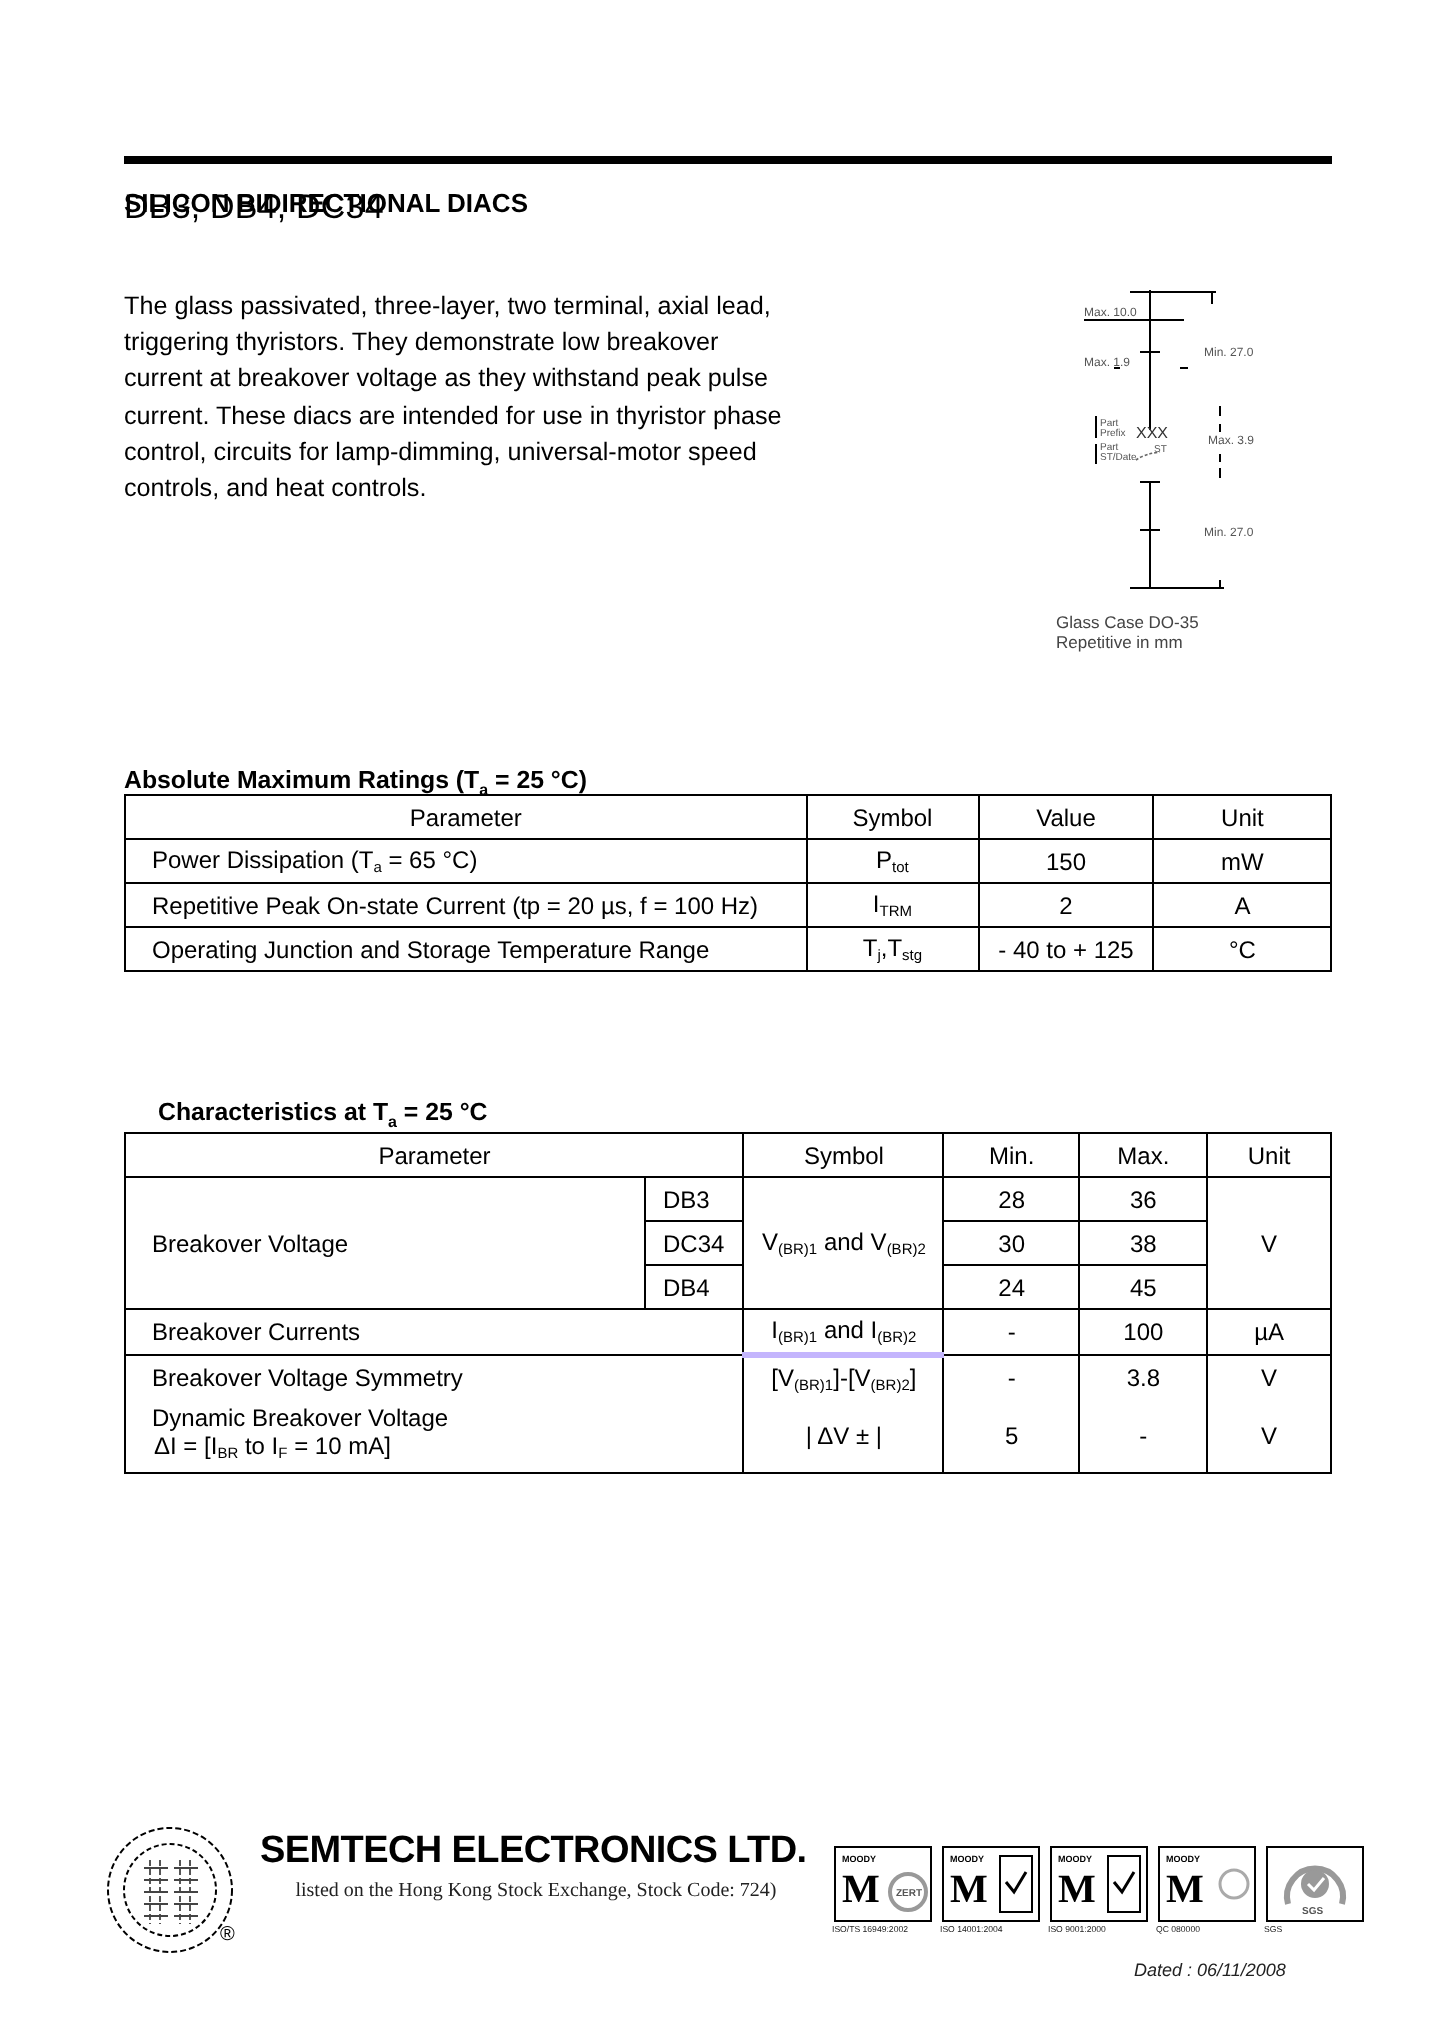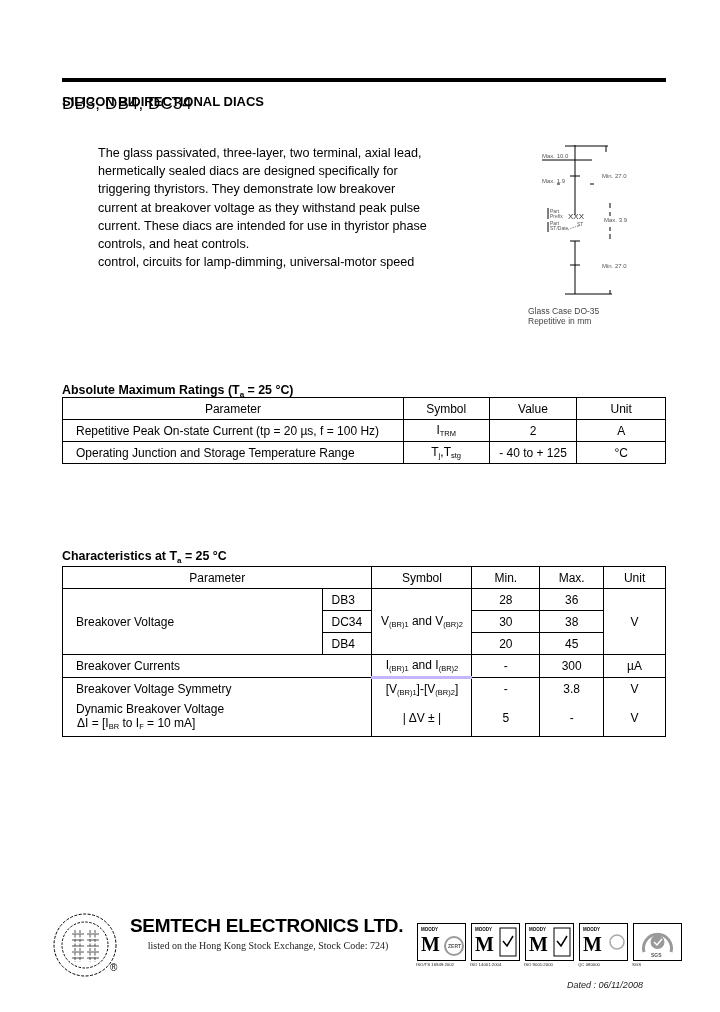--- a/index.html
+++ b/index.html
@@ -3,21 +3,21 @@
 <meta charset="utf-8">
 <style>
   html, body { margin: 0; padding: 0; background: #fff; }
   body { width: 720px; height: 1012px; position: relative; overflow: hidden;
          font-family: "Liberation Sans", "DejaVu Sans", sans-serif; color: #000; }
   .abs { position: absolute; }
   .title { left: 62px; top: 50px; font-size: 17px; font-weight: normal; letter-spacing: 0.1px; margin-top: 44px; }
   .rule { left: 62px; top: 78px; width: 604px; height: 4px; background: #000; }
   .subtitle { left: 62px; top: 94px; font-size: 13px; font-weight: bold; }
   .desc { left: 62px; top: 144px; width: 345px; font-size: 12.6px; line-height: 18.2px; }
-  .desc div { white-space: nowrap; margin-left: 36px; }
+  .desc div { white-space: nowrap; }
 
   .pkg { left: 510px; top: 140px; width: 130px; height: 190px; }
   .pkg-caption { left: 528px; top: 306px; width: 110px; font-size: 8.5px; color: #444; line-height: 10px; }
 
   .sec-title { font-size: 12.4px; font-weight: bold; }
   .sec-title sub { font-size: 8px; }
 
   table.t { border-collapse: collapse; position: absolute; font-size: 12px; }
   table.t td { border: 1px solid #000; padding: 0 0 0 0; height: 21px; text-align: center; vertical-align: middle; white-space: nowrap; }
   table.t td.l { text-align: left; padding-left: 13px; }
@@ -34,26 +34,25 @@
 </style>
 </head>
 <body>
 
 <div class="abs title">DB3, DB4, DC34</div>
 <div class="abs rule"></div>
 <div class="abs subtitle">SILICON BIDIRECTIONAL DIACS</div>
 
 <div class="abs desc">
   <div>The glass passivated, three-layer, two terminal, axial lead,</div>
-  <div>hermetically sealed diacs are designed specifically for</div>
   <div>triggering thyristors. They demonstrate low breakover</div>
   <div>current at breakover voltage as they withstand peak pulse</div>
   <div>current. These diacs are intended for use in thyristor phase</div>
+  <div>control, circuits for lamp-dimming, universal-motor speed</div>
   <div>controls, and heat controls.</div>
-  <div>control, circuits for lamp-dimming, universal-motor speed</div>
 </div>
 
 <svg class="abs pkg" viewBox="0 0 130 190" width="130" height="190">
   <g stroke="#000" stroke-width="1" fill="none">
     <line x1="65" y1="5" x2="65" y2="75"></line>
     <line x1="55" y1="6" x2="98" y2="6"></line>
     <line x1="96" y1="6" x2="96" y2="12"></line>
     <line x1="32" y1="20" x2="82" y2="20"></line>
     <line x1="60" y1="36" x2="70" y2="36"></line>
     <line x1="60" y1="101" x2="70" y2="101"></line>
@@ -100,35 +99,41 @@
       <col style="width:89px">
     </colgroup>
   <tbody>
       <tr>
     <td>Parameter</td>
     <td>Symbol</td>
     <td>Value</td>
     <td>Unit</td>
   </tr>
   <tr>
+    <td class="l"><span>Power Dissipation (T</span><sub class="s">a</sub><span> = 65 °C)</span></td>
+    <td><span>P</span><sub class="s">tot</sub></td>
+    <td>150</td>
+    <td>mW</td>
+  </tr>
+  <tr>
     <td class="l"><span>Repetitive Peak On-state Current (tp = 20 µs, f = 100 Hz)</span></td>
     <td><span>I</span><sub class="s">TRM</sub></td>
     <td>2</td>
     <td>A</td>
   </tr>
   <tr>
     <td class="l"><span>Operating Junction and Storage Temperature Range</span></td>
     <td><span>T</span><sub class="s">j</sub><span>,T</span><sub class="s">stg</sub></td>
     <td>- 40 to + 125</td>
     <td>°C</td>
   </tr>
 </tbody>
   </table>
 
-<div class="abs sec-title" style="left:62px; top:549px;"><span>Characteristics at T</span><sub>a</sub><span> = 25 °C</span></div>
+<div class="abs sec-title" style="left:79px; top:549px;"><span>Characteristics at T</span><sub>a</sub><span> = 25 °C</span></div>
 
 <table class="t" style="left:62px; top:566px; width:604px;">
   <colgroup>
       <col style="width:260px">
       <col style="width:50px">
       <col style="width:100px">
       <col style="width:68px">
       <col style="width:64px">
       <col style="width:62px">
     </colgroup>
@@ -148,28 +153,28 @@
     <td>36</td>
     <td rowspan="3">V</td>
   </tr>
   <tr style="height:19px">
     <td class="l" style="padding-left:9px">DC34</td>
     <td>30</td>
     <td>38</td>
   </tr>
   <tr style="height:19px">
     <td class="l" style="padding-left:9px">DB4</td>
-    <td>20</td>
+    <td>24</td>
     <td>45</td>
   </tr>
   <tr style="height:20px">
     <td colspan="2" class="l">Breakover Currents</td>
     <td><span>I</span><sub class="s">(BR)1</sub><span> and I</span><sub class="s">(BR)2</sub></td>
     <td>-</td>
-    <td>300</td>
+    <td>100</td>
     <td>µA</td>
   </tr>
   <tr style="height:18px">
     <td colspan="2" class="l nob" style="border-top:1px solid #000">Breakover Voltage Symmetry</td>
     <td class="nob" style="border-top:3px solid #c4b5fd"><span>[V</span><sub class="s">(BR)1</sub><span>]-[V</span><sub class="s">(BR)2</sub><span>]</span></td>
     <td class="nob" style="border-top:1px solid #000">-</td>
     <td class="nob" style="border-top:1px solid #000">3.8</td>
     <td class="nob" style="border-top:1px solid #000">V</td>
   </tr>
   <tr style="height:36px">

